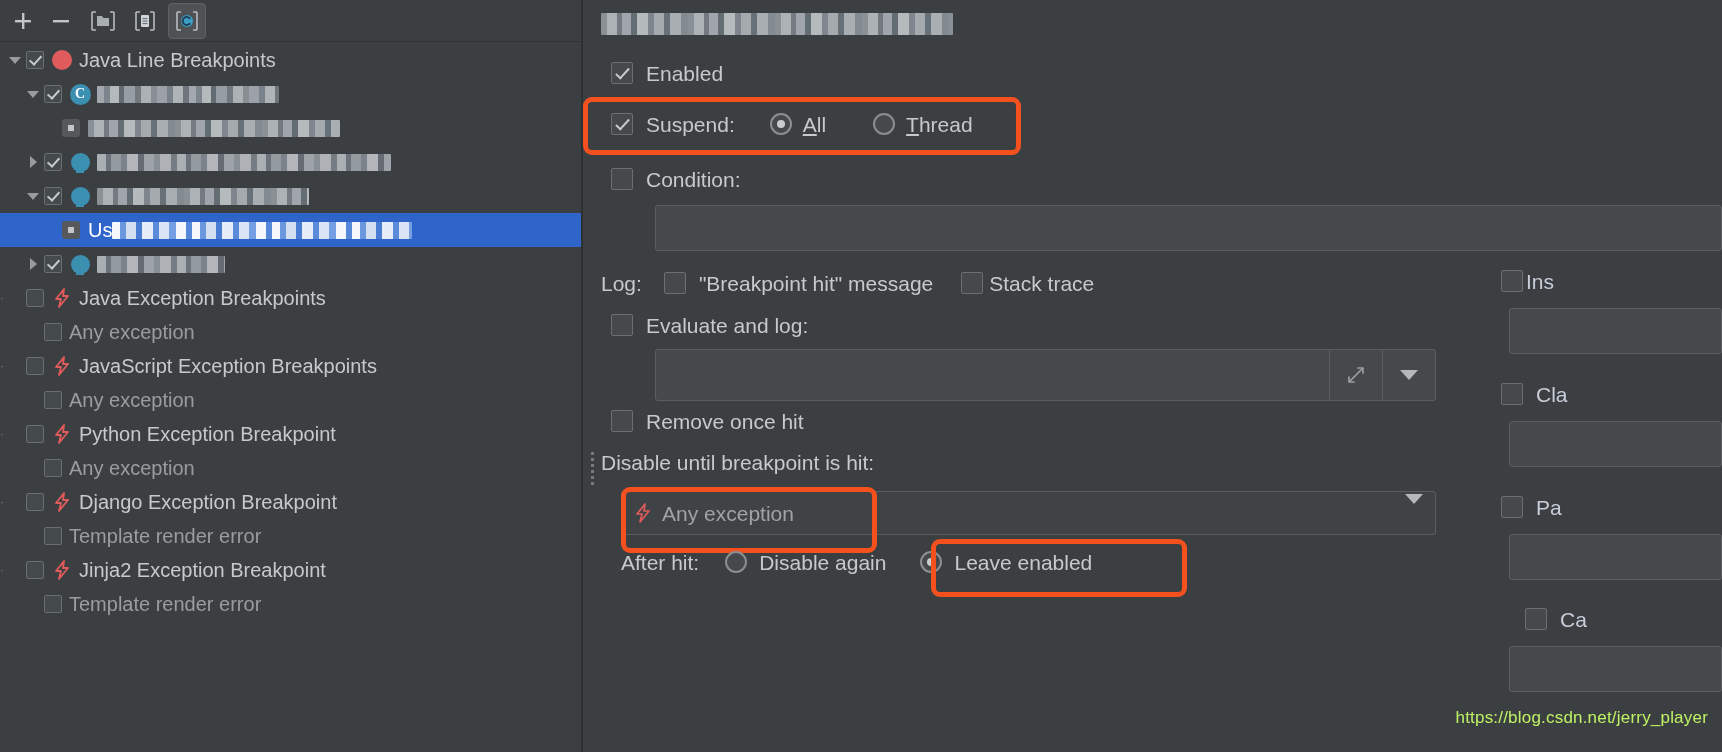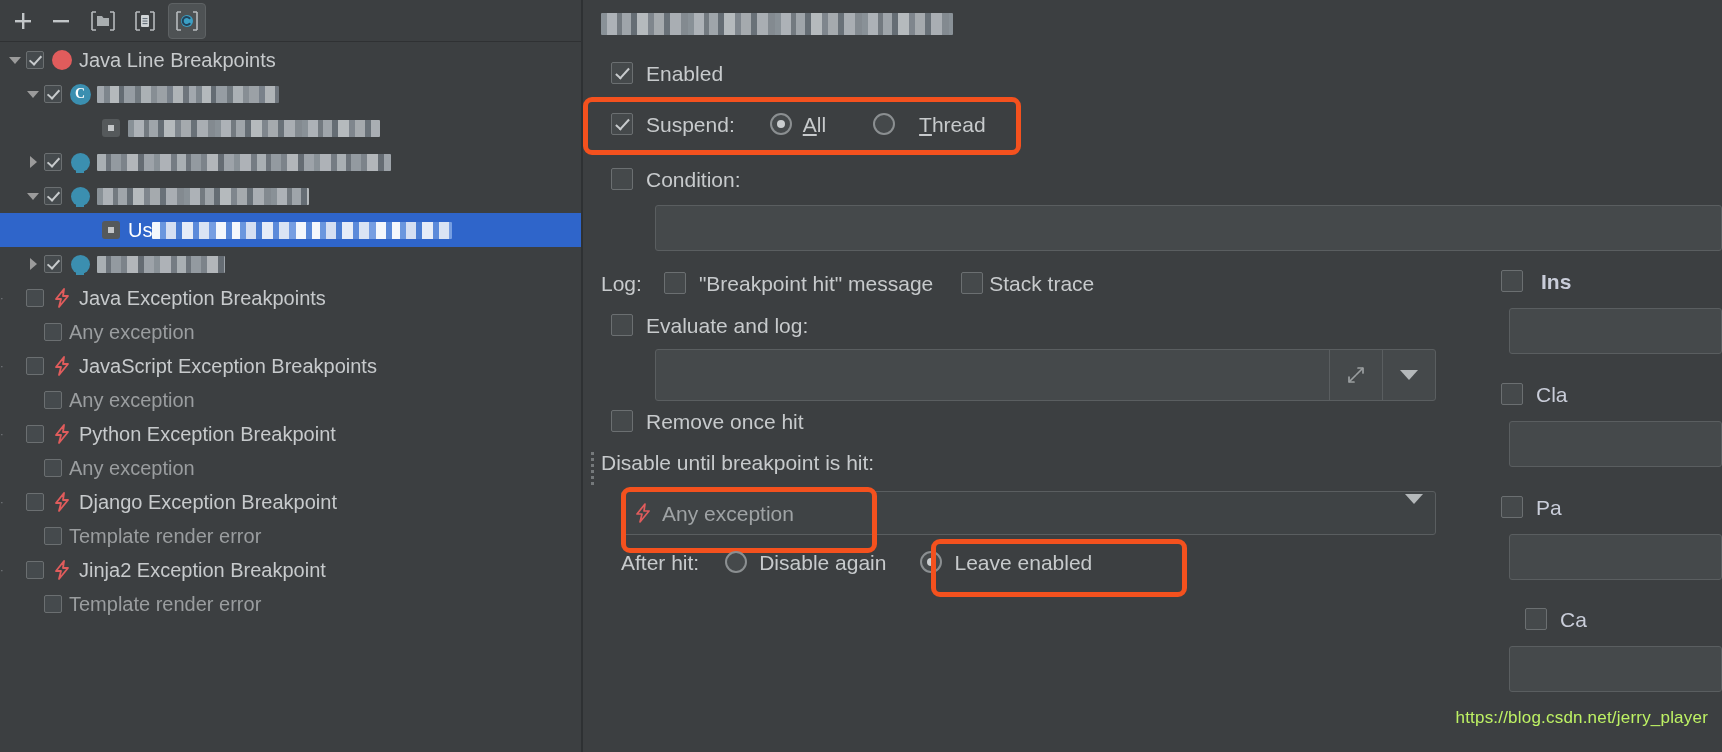--- a/index.html
+++ b/index.html
@@ -218,21 +218,21 @@
   .stamp::after {
     content: "";
     position: absolute;
     left: 6px; top: 6px;
     width: 6px; height: 6px;
     background: #c3c6c8;
   }
 
   .indent-0 { padding-left: 4px; }
   .indent-1 { padding-left: 22px; }
-  .indent-2 { padding-left: 78px; }
+  .indent-2 { padding-left: 38px; }
   .mini-tick {
     position: absolute;
     left: 0;
     width: 8px;
     font-size: 11px;
     color: #7d8184;
   }
 
   .divider-v {
     position: absolute;
@@ -567,21 +567,21 @@
     </div>
 
     <div class="hl" style="left:0px;top:97px;width:438px;height:58px;"></div>
     <div style="position:absolute;left:28px;top:113px;display:flex;align-items:center;gap:13px;">
       <span class="r-cbx checked"></span>
       <span class="r-lbl">Suspend:</span>
       <span style="display:flex;align-items:center;gap:11px;margin-left:22px;">
         <span class="r-radio on"></span>
         <span class="r-lbl"><u>A</u><span>ll</span></span>
       </span>
-      <span style="display:flex;align-items:center;gap:24px;margin-left:34px;">
+      <span style="display:flex;align-items:center;gap:11px;margin-left:34px;">
         <span class="r-radio"></span>
         <span class="r-lbl"><u>T</u><span>hread</span></span>
       </span>
     </div>
 
     <div style="position:absolute;left:28px;top:168px;display:flex;align-items:center;gap:13px;">
       <span class="r-cbx"></span>
       <span class="r-lbl">Condition:</span>
     </div>
     <div class="field" style="position:absolute;left:72px;top:205px;width:1067px;" title=""></div>
@@ -647,21 +647,21 @@
         <span class="r-radio"></span>
         <span class="r-lbl">Disable again</span>
       </span>
       <span style="display:flex;align-items:center;gap:12px;margin-left:34px;">
         <span class="r-radio on"></span>
         <span class="r-lbl">Leave enabled</span>
       </span>
     </div>
     <div class="hl" style="left:348px;top:539px;width:256px;height:58px;"></div>
 
-    <div style="position:absolute;left:918px;top:270px;display:flex;align-items:center;gap:18px;font-weight:bold;">
+    <div style="position:absolute;left:918px;top:270px;display:flex;align-items:center;gap:3px;">
       <span class="r-cbx"></span>
       <span class="r-lbl" style="color:#c9cdd9;">Ins</span>
     </div>
     <div class="field" style="position:absolute;left:926px;top:308px;width:213px;"></div>
 
     <div style="position:absolute;left:918px;top:383px;display:flex;align-items:center;gap:13px;">
       <span class="r-cbx"></span>
       <span class="r-lbl" style="color:#c9cdd9;">Cla</span>
     </div>
     <div class="field" style="position:absolute;left:926px;top:421px;width:213px;"></div>

